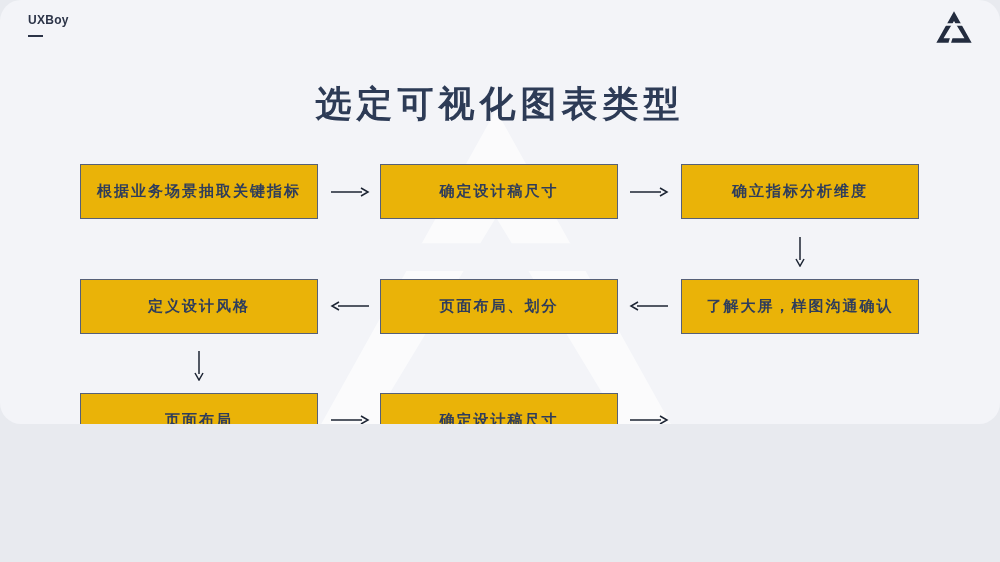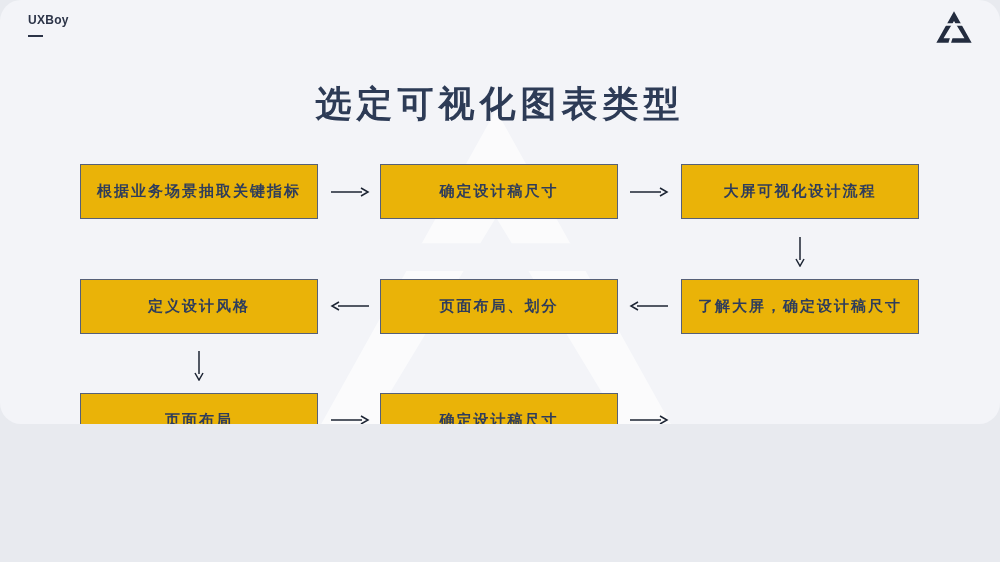--- a/index.html
+++ b/index.html
@@ -79,25 +79,25 @@
   <div class="brand">UXBoy</div>
   <div class="brand-dash"></div>
   <svg class="logo" viewBox="0 0 100 90">
     <use href="#tri-logo"></use>
   </svg>
 
   <h1 class="title">选定可视化图表类型</h1>
 
   <div class="fbox c1 r1">根据业务场景抽取关键指标</div>
   <div class="fbox c2 r1">确定设计稿尺寸</div>
-  <div class="fbox c3 r1">大屏可视化设计流程</div>
+  <div class="fbox c3 r1">确立指标分析维度</div>
 
   <div class="fbox c1 r2">定义设计风格</div>
   <div class="fbox c2 r2">页面布局、划分</div>
-  <div class="fbox c3 r2">了解大屏，确定设计稿尺寸</div>
+  <div class="fbox c3 r2">了解大屏，样图沟通确认</div>
 
   <div class="fbox c1 r3">页面布局</div>
   <div class="fbox c2 r3">确定设计稿尺寸</div>
 
   <div class="arrow ah1">
       <svg width="40" height="12">
         <use href="#arr-right"></use>
       </svg>
     </div>
   <div class="arrow ah2">

